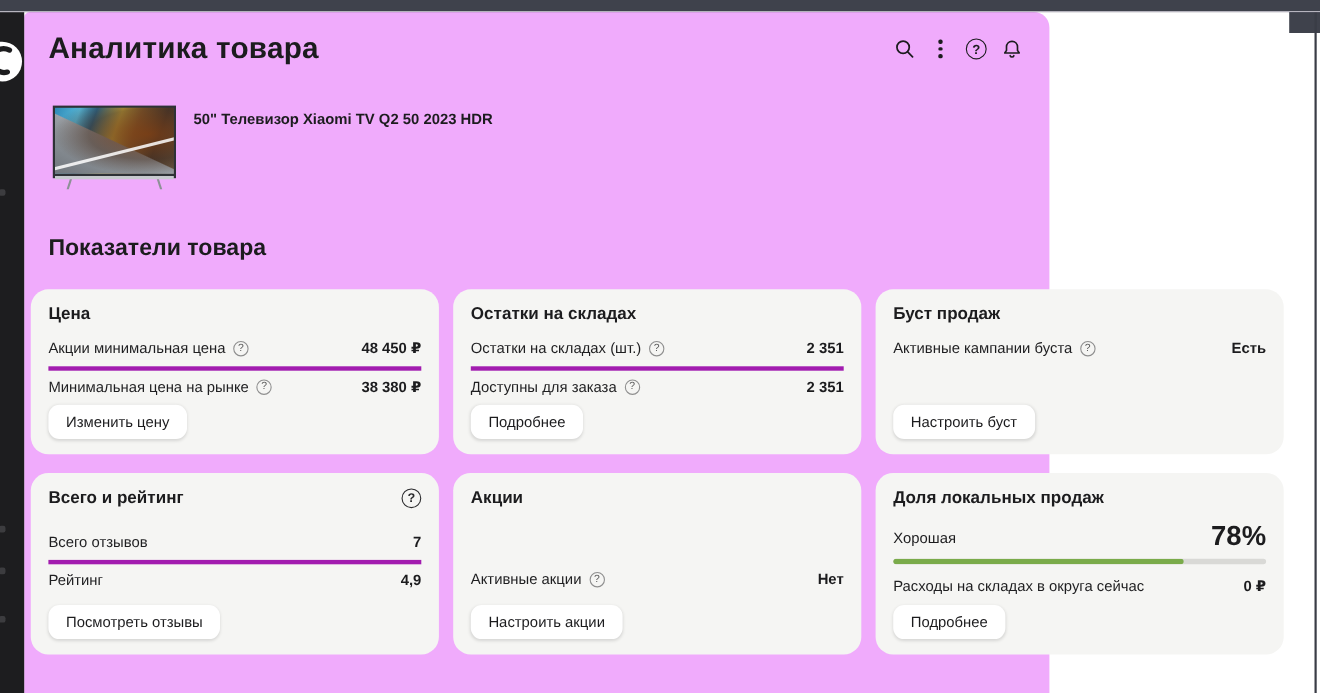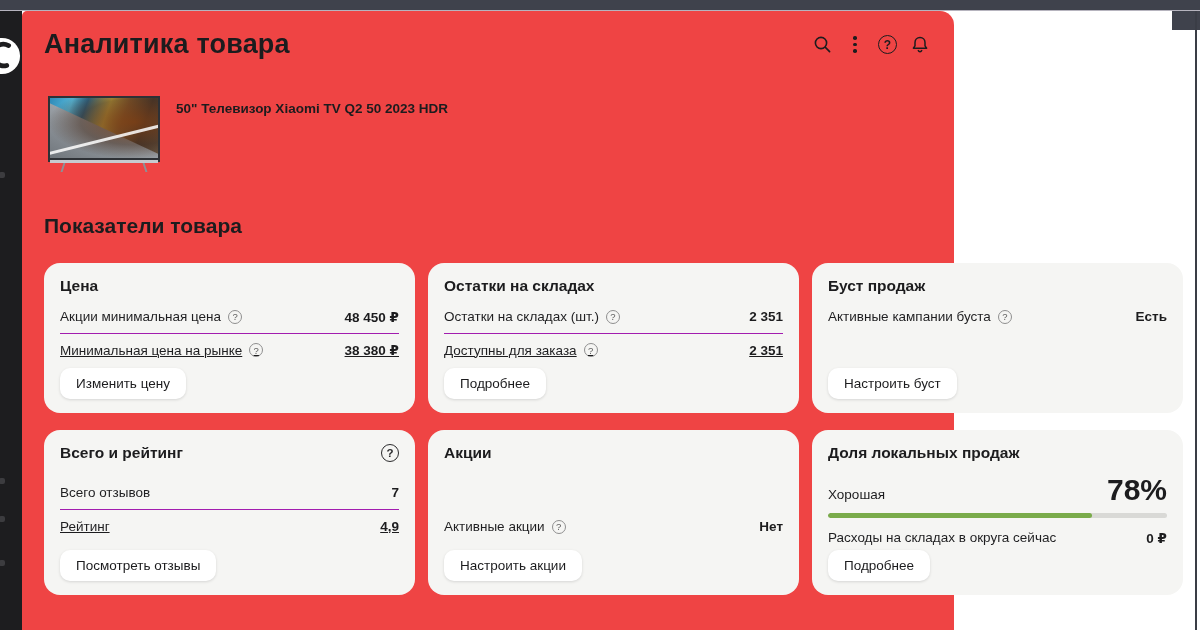--- a/index.html
+++ b/index.html
@@ -15,21 +15,21 @@
     background:#3f424c; z-index:1; }
   .right-line { position:absolute; top:0; right:3px; width:2px; height:630px;
     background:#3a3d46; z-index:2; }
   .sidebar { position:absolute; top:11px; left:0; width:22px; height:619px;
     background:#1d1d1f; overflow:hidden; z-index:5; }
   .logo-svg { position:absolute; top:26px; left:-17px; width:38px; height:38px; }
   .sb-dot { position:absolute; left:-1px; width:6px; height:6px; border-radius:2px;
     background:#55555a; opacity:.55; }
   
   .panel { position:absolute; top:11px; left:22px; width:932px; height:619px;
-    background:#ef4444; border-top-right-radius:14px; border-top-left-radius:5px;
+    background:#f0abfc; border-top-right-radius:14px; border-top-left-radius:5px;
     z-index:3; }
   
   .header-row { position:absolute; top:18px; left:22px; right:24px;
     display:flex; align-items:center; justify-content:space-between; }
   .page-title { font-size:27px; font-weight:700; letter-spacing:.2px; }
   .hdr-icons { display:flex; align-items:center; gap:13px; }
   .hicon { width:20px; height:20px; display:flex; align-items:center;
     justify-content:center; cursor:pointer; }
   .kebab { flex-direction:column; gap:3px; }
   .kebab i { width:3.5px; height:3.5px; border-radius:50%; background:#1c1c1e; display:block; }
@@ -49,50 +49,50 @@
   .tv-screen::after { content:""; position:absolute; left:-10%; bottom:18px;
     width:130%; height:3px; background:rgba(255,255,255,.85); transform:rotate(-14deg); }
   .tv-bar { position:absolute; left:2px; right:2px; top:64px; height:3px; background:#c7cacf; }
   .tv-leg { position:absolute; bottom:0; width:2px; height:9px; background:#8d9196; }
   .tv-leg.l { left:14px; transform:skewX(-18deg); }
   .tv-leg.r { right:14px; transform:skewX(18deg); }
   .product-title { font-size:13.5px; font-weight:700; margin-top:5px; }
   
   .section-title { position:absolute; top:203px; left:22px; font-size:21px; font-weight:700;text-align:center; }
   
-  .cards-grid { position:absolute; top:252px; left:22px; width:1139px;
+  .cards-grid { position:absolute; top:252px; left:6px; width:1139px;
     display:grid; grid-template-columns:repeat(3,371px); column-gap:13px; row-gap:17px; }
   .card { background:#f5f5f3; border-radius:16px; padding:14px 16px;
     position:relative; }
   .card.r1 { height:150px; } .card.r2 { height:165px; }
   .card-title { font-size:15.5px; font-weight:700; display:flex;
     justify-content:space-between; align-items:flex-start; }
   .rows { margin-top:5px; }
   .rows.reviews { margin-top:14px; }
   .row { display:flex; justify-content:space-between; align-items:center;
     height:33px; font-size:13.5px; }
-  .row + .row { border-top:1px solid #a21caf;text-decoration:underline; }
+  .row + .row { border-top:4px solid #a21caf; }
   .label-wrap { display:flex; align-items:center; gap:7px; color:#1f1f21; }
   .value { font-weight:700; }
   .qmark { width:14px; height:14px; border:1px solid #8f8f8f; border-radius:50%;
     color:#5c5c5c; font-size:9.5px; display:flex; align-items:center;
     justify-content:center; cursor:pointer; flex:none; }
   .qmark::after { content:"?"; }
   .qmark.title-q { width:18px; height:18px; border-width:1.4px; font-size:11.5px;
     color:#2a2a2c; border-color:#2a2a2c; }
   .card-btn { position:absolute; left:16px; bottom:14px; background:#ffffff;
     border:none; border-radius:10px; padding:8px 16px; font-size:13.5px;
     color:#1c1c1e; cursor:pointer; box-shadow:0 1px 3px rgba(0,0,0,.13);
     font-family:inherit; }
   .rows-bottom { position:absolute; left:16px; right:16px; bottom:52px; }
   
   .share-top { display:flex; justify-content:space-between; align-items:flex-end;
     margin-top:13px; }
   .share-quality { font-size:13.5px; padding-bottom:3px; }
-  .share-pct { font-size:30px; font-weight:700; line-height:1; }
+  .share-pct { font-size:25px; font-weight:700; line-height:1; }
   .share-bar { margin-top:8px; height:5px; border-radius:3px; background:#d9d9d6;
     overflow:hidden; }
   .share-fill { height:100%; background:#7aab4a; border-radius:3px; }
 </style>
 </head>
 <body>
 
 <div class="topbar"></div>
 <div class="corner-dark"></div>
 <div class="right-line"></div>

